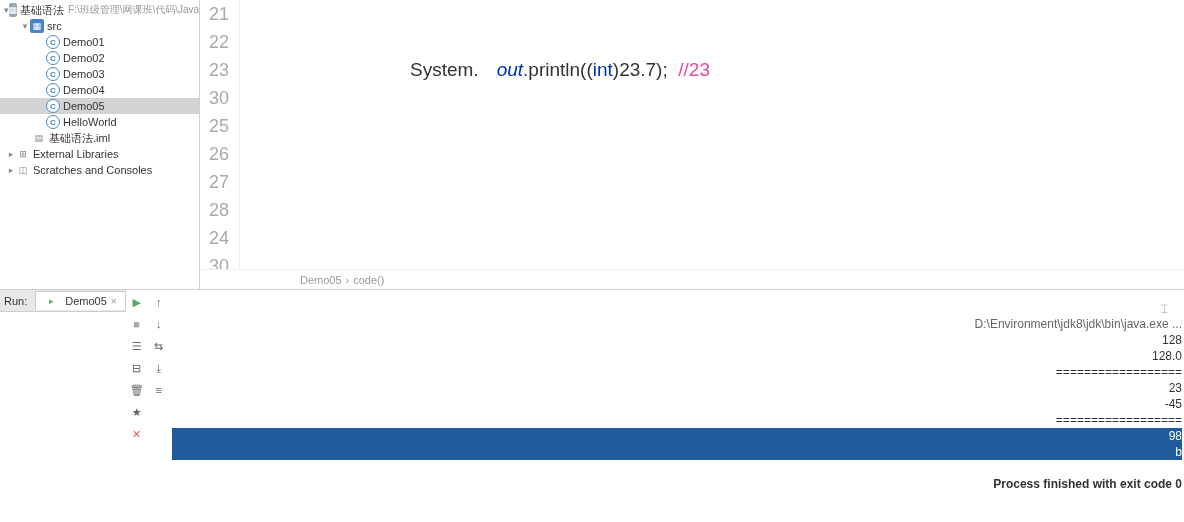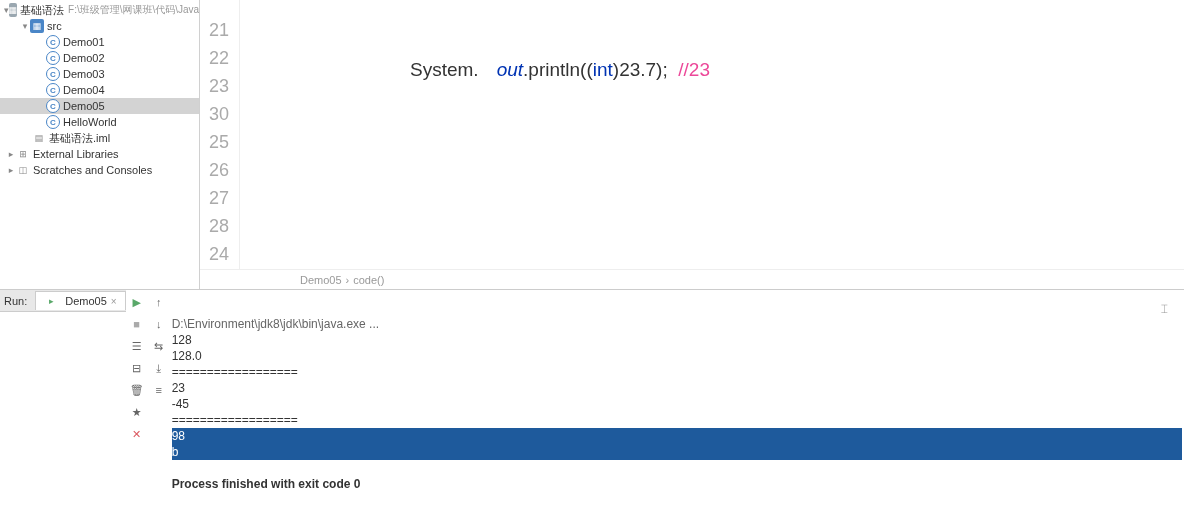--- a/index.html
+++ b/index.html
@@ -15,40 +15,40 @@
 .ico.folder { background:#9aa7b0; color:#fff; border-radius:2px; }
 .ico.folder.blue { background:#4a86c7; }
 .ico.class { background:#fff; border:1px solid #4a86c7; color:#4a86c7; border-radius:50%; font-weight:bold; font-size:8px; }
 .ico.iml { color:#888; }
 .ico.lib { color:#888; }
 .ico.scratch { color:#888; }
 .tree-label { font-size:11px; }
 .tree-label.gray { color:#999; font-size:10px; }
 .editor { flex:1; display:flex; flex-direction:column; }
 .code-area { flex:1; display:flex; overflow:hidden; }
-.gutter { width:40px; background:#fff; border-right:1px solid #eee; text-align:right; padding-right:10px; color:#aaa; font-family:Consolas,monospace; font-size:18px; line-height:28px; padding-top:16px; }
+.gutter { width:40px; background:#fff; border-right:1px solid #eee; text-align:right; padding-right:10px; color:#aaa; font-family:Consolas,monospace; font-size:18px; line-height:28px; padding-top:0; }
 .code { flex:1; font-family:Consolas,monospace; font-size:19px; line-height:28px; white-space:pre; position:relative; }
 .code-line { height:28px; padding-left:170px; position:relative; }
 .kw { color:#0033b3; font-weight:normal; }
 .st { color:#0033b3; font-style:italic;margin-left:18px; }
 .cm { color:#ec4899; }
 .breadcrumb { height:20px; font-size:11px; color:#999; padding-left:100px; display:flex; align-items:center; border-top:1px solid #eee; }
 .breadcrumb span { margin-right:4px; }
 .run-panel { height:230px; display:flex; flex-direction:row; }
 .run-header { height:22px; background:#e8e8e8; border-bottom:1px solid #ccc; display:flex; align-items:center; padding-left:4px; font-size:11px; }
 .run-tab { background:#fff; border:1px solid #ccc; border-bottom:none; padding:2px 8px; display:flex; align-items:center; gap:4px; }
 .run-tab .close { color:#999; font-size:10px; }
 .run-body { flex:1; display:flex; }
 .run-tools { width:44px; display:flex; }
 .tool-col { width:22px; display:flex; flex-direction:column; align-items:center; gap:6px; padding-top:4px; }
 .tool-btn { width:16px; height:16px; display:flex; align-items:center; justify-content:center; font-size:11px; color:#666; cursor:pointer; }
 .tool-btn.green { color:#59a869; }
 .tool-btn.red { color:#db5860; }
 .tool-btn.gray { color:#aaa; }
-.console { flex:1; font-family:Consolas,monospace; font-size:12px; line-height:16px; padding:10px 2px; white-space:pre; color:#333; }
+.console { flex:1; font-family:Consolas,monospace; font-size:12px; line-height:16px; padding:10px 2px; white-space:pre; color:#333;text-align:right; }
 .console .path { color:#666; }
 .console .sel { background:#1e5a9c; color:#fff; display:inline-block; width:100%; }
 .console .bold { font-weight:bold; }
 .text-cursor { position:absolute; right:16px; top:302px; color:#999; font-size:12px; }
 </style>
 </head>
 <body>
 
 <div class="top">
   <div class="sidebar">

